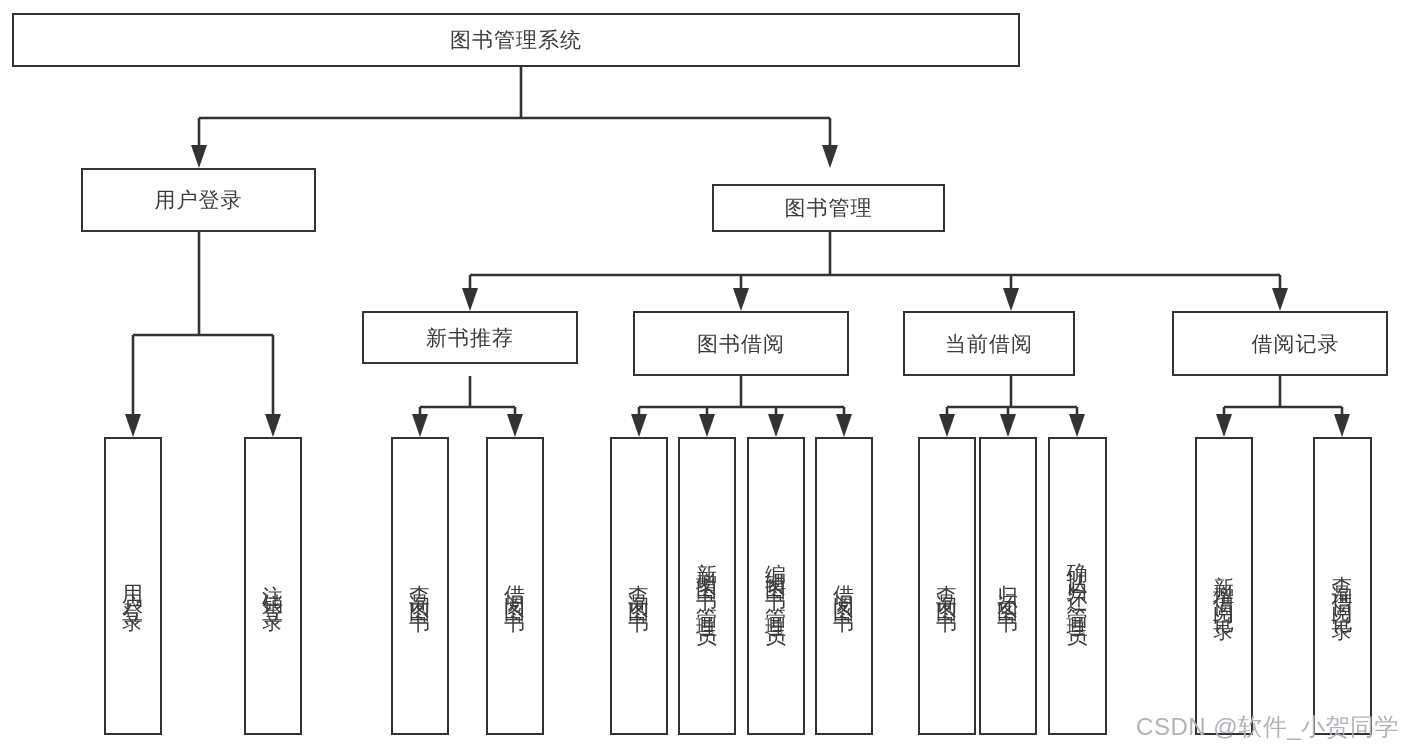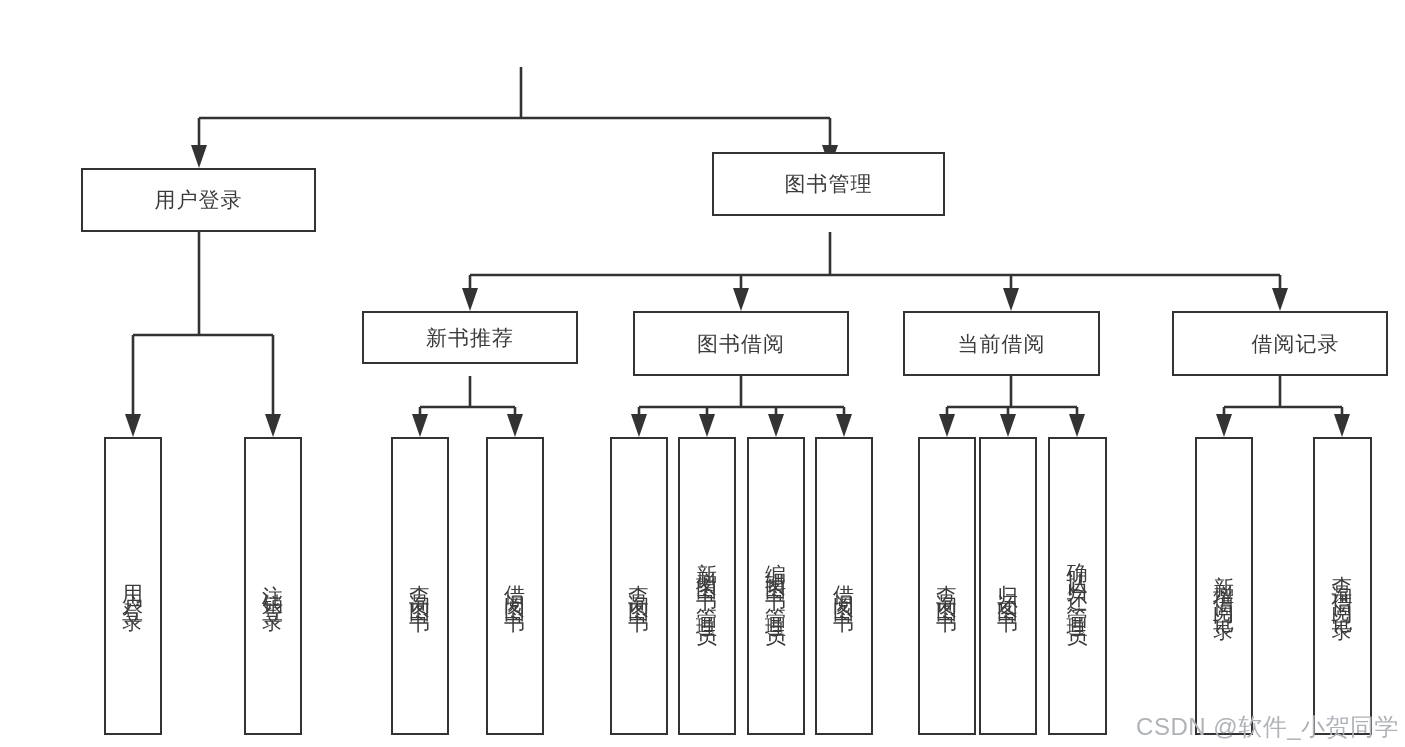--- a/index.html
+++ b/index.html
@@ -77,27 +77,28 @@
       <polygon points="1069,414 1085,414 1077,437"></polygon>
     </g>
 
     <g>
       <path d="M1280,376 V407 M1224,407 H1342 M1224,407 V416 M1342,407 V416"></path>
       <polygon points="1216,414 1232,414 1224,437"></polygon>
       <polygon points="1334,414 1350,414 1342,437"></polygon>
     </g>
   </svg>
 
+  <div class="node hbox" style="left:12px; top:13px; width:1008px; height:54px;">图书管理系统</div>
 
   <div class="node hbox" style="left:81px; top:168px; width:235px; height:64px;">用户登录</div>
-  <div class="node hbox" style="left:712px; top:152px; width:233px; height:64px;">图书管理</div>
+  <div class="node hbox" style="left:712px; top:184px; width:233px; height:48px;">图书管理</div>
 
   <div class="node hbox" style="left:362px; top:311px; width:216px; height:53px;">新书推荐</div>
   <div class="node hbox" style="left:633px; top:311px; width:216px; height:65px;">图书借阅</div>
-  <div class="node hbox" style="left:903px; top:311px; width:197px; height:65px;">当前借阅</div>
+  <div class="node hbox" style="left:903px; top:311px; width:172px; height:65px;">当前借阅</div>
   <div class="node hbox" style="left:1172px; top:311px; width:216px; height:65px;padding-left:31px;">借阅记录</div>
 
   <div class="node vbox" style="left:104px; top:437px; width:58px; height:298px;">
     <span>用户登录</span>
   </div>
   <div class="node vbox" style="left:244px; top:437px; width:58px; height:298px;">
     <span>注销登录</span>
   </div>
 
   <div class="node vbox" style="left:391px; top:437px; width:58px; height:298px;">

